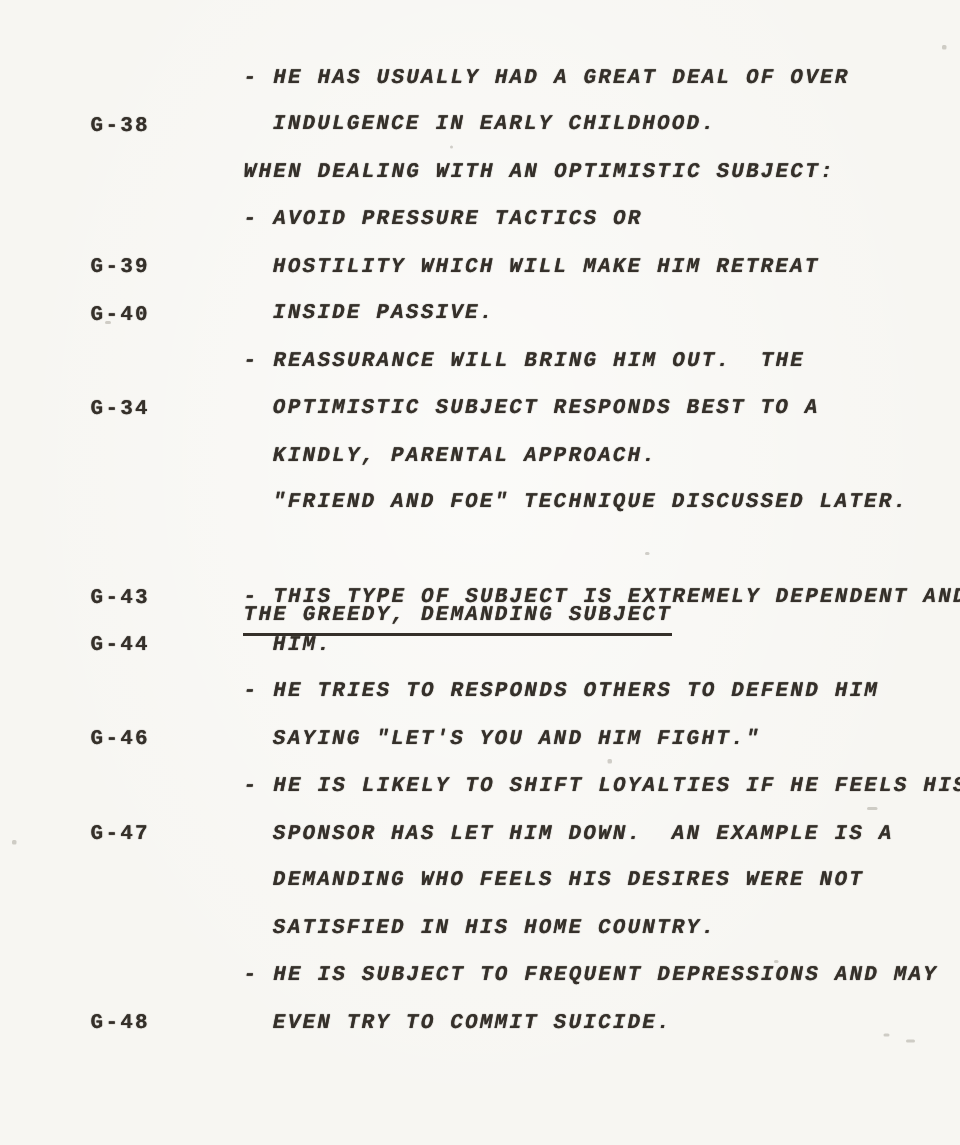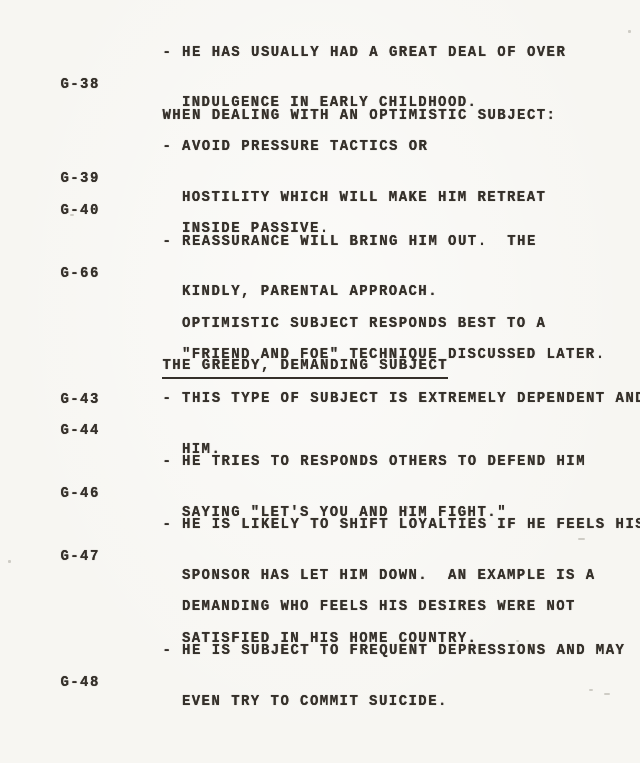--- a/index.html
+++ b/index.html
@@ -33,26 +33,27 @@
     letter-spacing: 1.45px;
     color: var(--ink);
     text-shadow: 0 0 0.7px rgba(45,40,33,0.9);
   }
   .lbl {
     display: inline-block;
     width: 102px;
     vertical-align: top;
     margin-top: 32px;
   }
-  .txt { display: inline-block; vertical-align: top; }
-  .txt.cont { margin-left: 19.5px; margin-top: 19px; }
+  .txt { display: inline-block; vertical-align: top; font-style: italic; }
+  .txt.cont { margin-left: 19.5px; }
   .txt.u {
     border-bottom: 2px solid var(--ink);
     line-height: 27px;
     height: 27px;
+    margin-top: 45px;
   }
   .speck {
     position: absolute;
     background: #6f6a5e;
     border-radius: 1px;
     opacity: 0.3;
   }
 </style>
 </head>
 <body>
@@ -71,27 +72,27 @@
   <div class="row">
     <span class="lbl">G-39</span><span class="txt">- AVOID PRESSURE TACTICS OR</span>
   </div>
   <div class="row">
     <span class="lbl">G-40</span><span class="txt cont">HOSTILITY WHICH WILL MAKE HIM RETREAT</span>
   </div>
   <div class="row">
     <span class="lbl"></span><span class="txt cont">INSIDE PASSIVE.</span>
   </div>
   <div class="row">
-    <span class="lbl">G-66</span><span class="txt">- REASSURANCE WILL BRING HIM OUT.  THE</span>
+    <span class="lbl">G-34</span><span class="txt">- REASSURANCE WILL BRING HIM OUT.  THE</span>
+  </div>
+  <div class="row">
+    <span class="lbl"></span><span class="txt cont">OPTIMISTIC SUBJECT RESPONDS BEST TO A</span>
   </div>
   <div class="row">
     <span class="lbl"></span><span class="txt cont">KINDLY, PARENTAL APPROACH.</span>
-  </div>
-  <div class="row">
-    <span class="lbl"></span><span class="txt cont">OPTIMISTIC SUBJECT RESPONDS BEST TO A</span>
   </div>
   <div class="row">
     <span class="lbl"></span><span class="txt cont">"FRIEND AND FOE" TECHNIQUE DISCUSSED LATER.</span>
   </div>
   <div class="row">
     <span class="lbl">G-43</span><span class="txt u">THE GREEDY, DEMANDING SUBJECT</span>
   </div>
   <div class="row">
     <span class="lbl">G-44</span><span class="txt">- THIS TYPE OF SUBJECT IS EXTREMELY DEPENDENT AND</span>
   </div>

